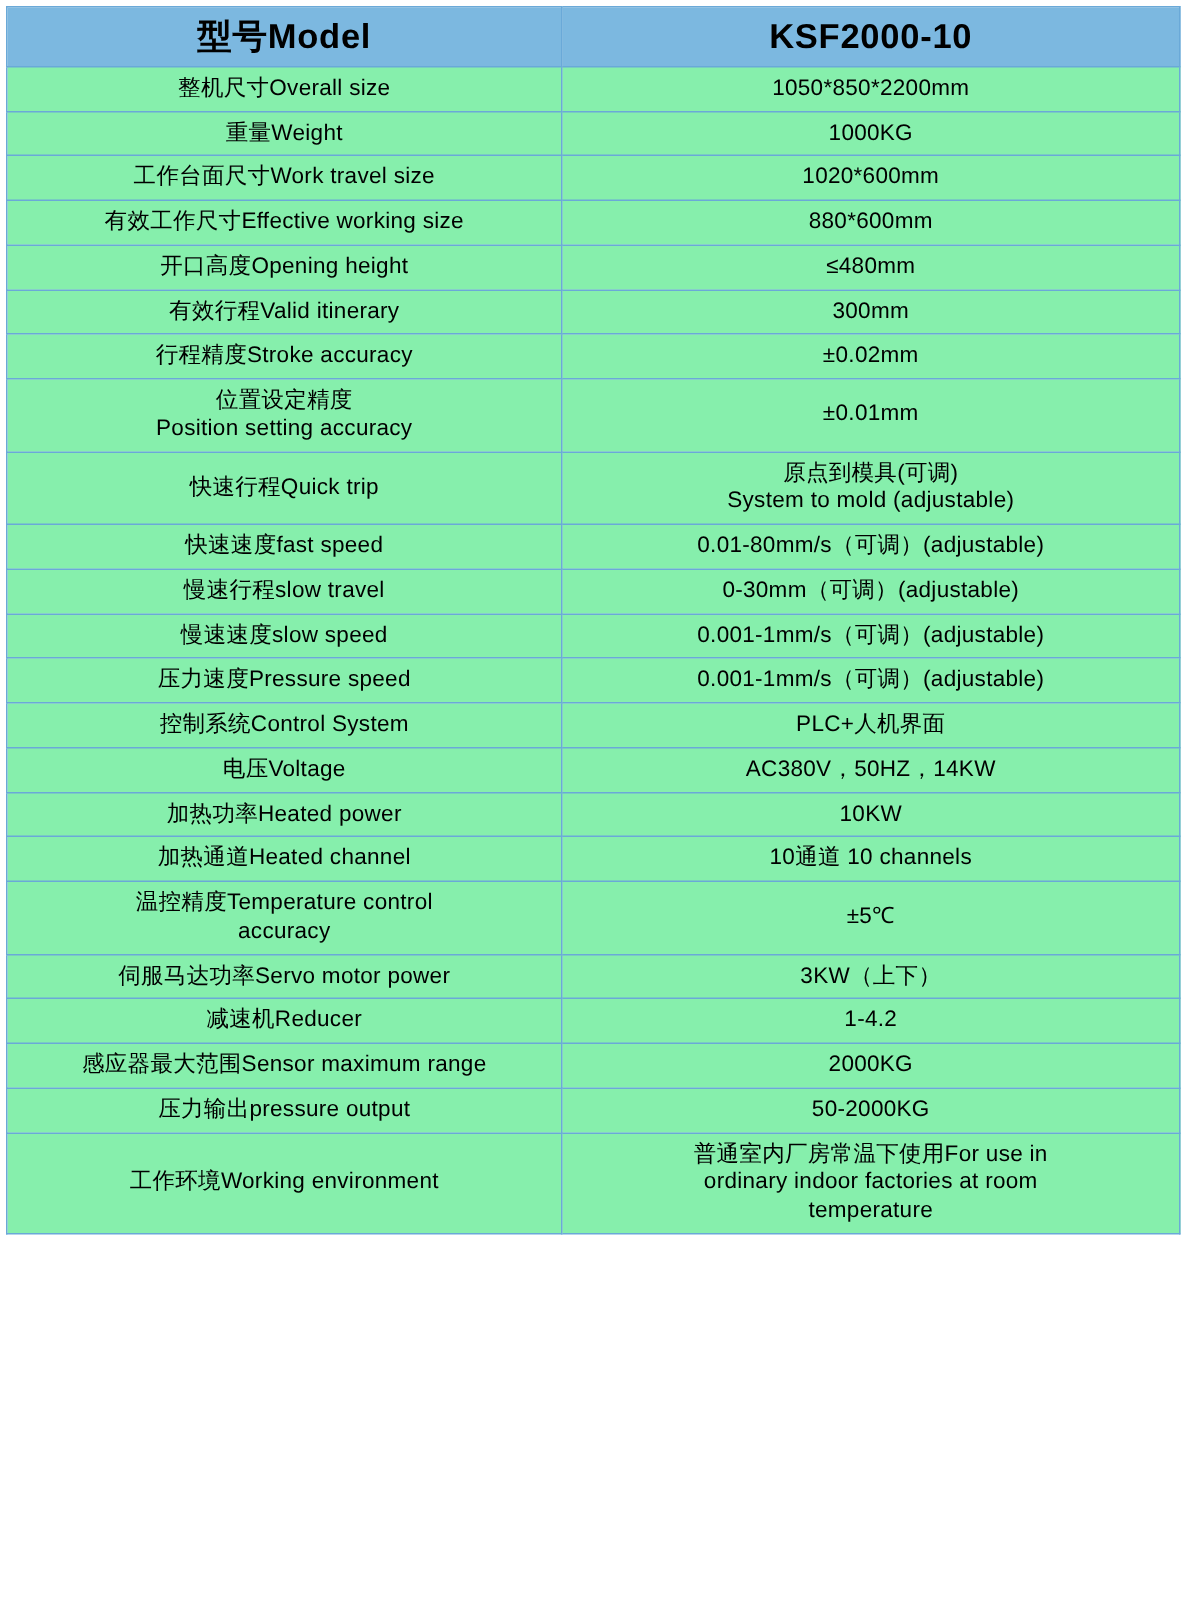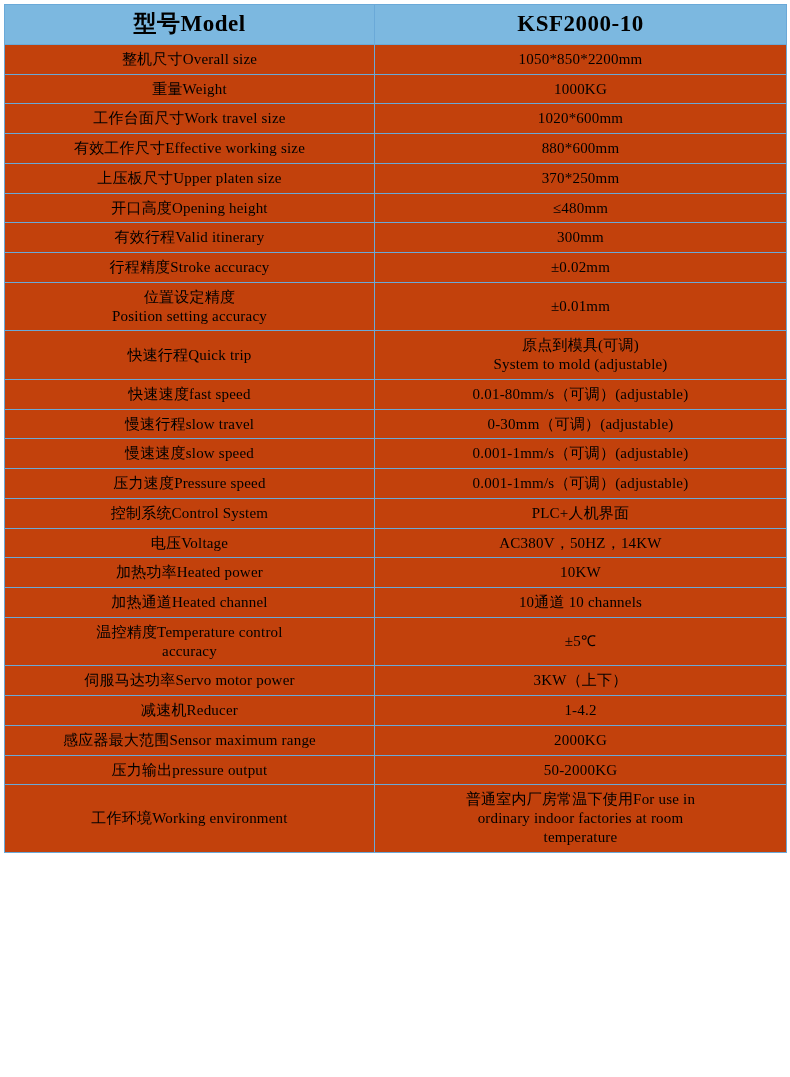--- a/index.html
+++ b/index.html
@@ -23,37 +23,37 @@
     table-layout: fixed;
   }
   table.spec td, table.spec th {
     border: 1px solid #6aa9d8;
     text-align: center;
     vertical-align: middle;
     color: #000;
     font-size: 15px;
     line-height: 1.25;
     padding: 5px 4px;
-    font-family: Liberation Serif, serif;
+    font-family: Liberation Sans, sans-serif;
   }
   table.spec col.c1 { width: 370px; }
   table.spec col.c2 { width: 412px; }
 
   thead th {
     background: #7cb8e0;
     font-weight: bold;
     font-size: 22px;
     padding: 9px 4px;
     letter-spacing: 0.5px;
   }
   thead th.model-head {
     font-size: 23px;
   }
   tbody tr td {
-    background: #c2410c;
+    background: #86efac;
   }
   td.label {
     font-size: 15.5px;
     letter-spacing: 0.2px;
   }
   td.value {
     font-size: 14.5px;
     letter-spacing: 0.2px;
   }
   .ln { display: block; }
@@ -101,28 +101,20 @@
         <tr>
           <td class="label">
             <span class="ln">有效工作尺寸Effective working size</span>
           </td>
           <td class="value">
             <span class="ln">880*600mm</span>
           </td>
         </tr>
         <tr>
           <td class="label">
-            <span class="ln">上压板尺寸Upper platen size</span>
-          </td>
-          <td class="value">
-            <span class="ln">370*250mm</span>
-          </td>
-        </tr>
-        <tr>
-          <td class="label">
             <span class="ln">开口高度Opening height</span>
           </td>
           <td class="value">
             <span class="ln">≤480mm</span>
           </td>
         </tr>
         <tr>
           <td class="label">
             <span class="ln">有效行程Valid itinerary</span>
           </td>

